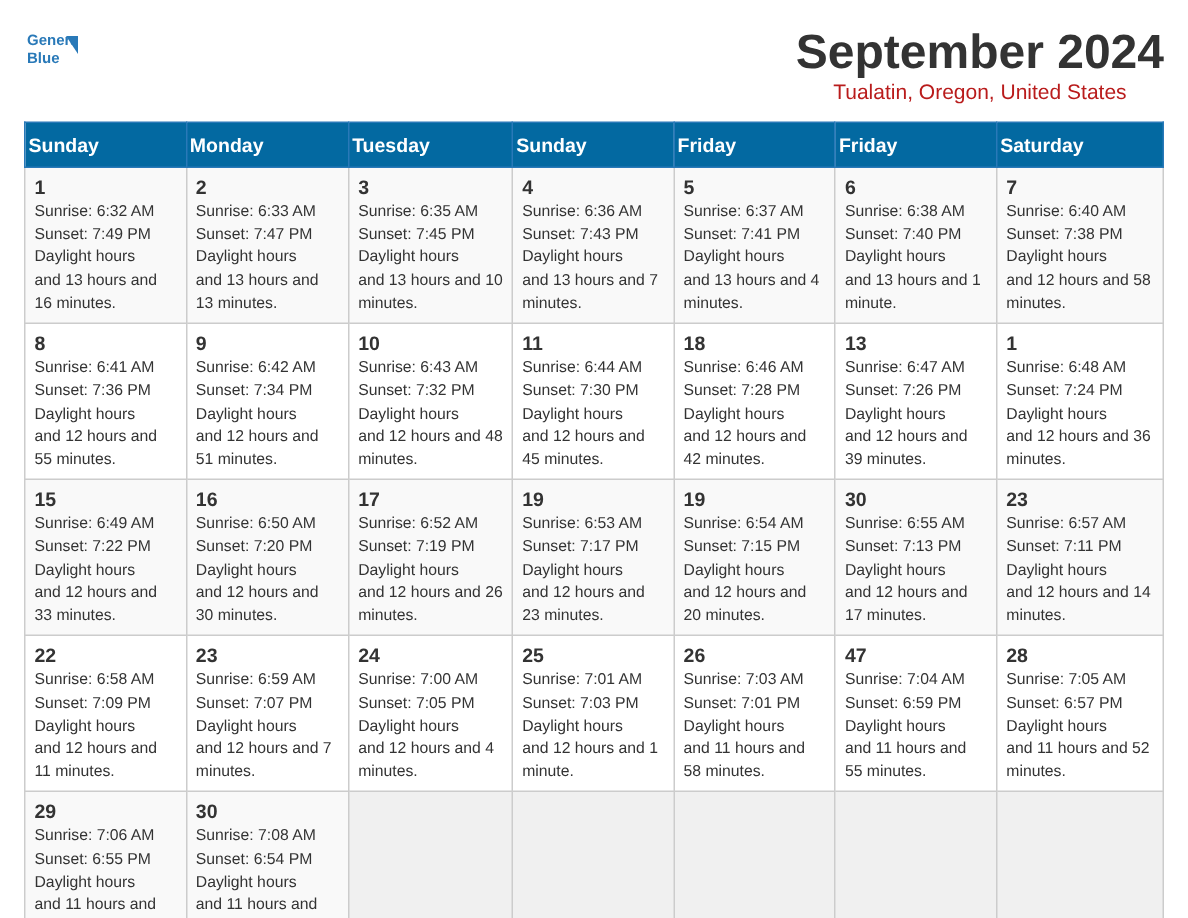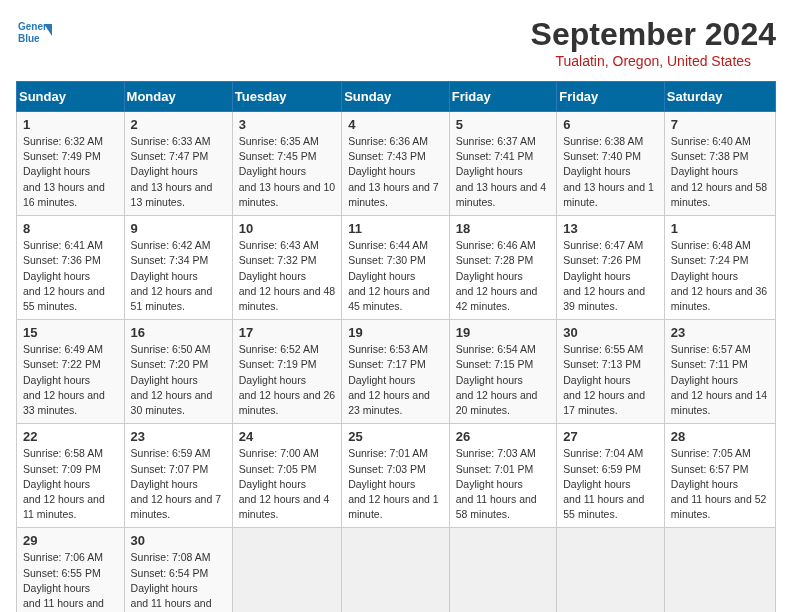--- a/index.html
+++ b/index.html
@@ -345,21 +345,21 @@
         <td>
         <span class="day-num">26</span>
         <div class="day-info">
           Sunrise: 7:03 AM<br>
           Sunset: 7:01 PM<br>
           Daylight hours<br>
           and 11 hours and 58 minutes.
         </div>
       </td>
         <td>
-        <span class="day-num">27</span>
+        <span class="day-num">47</span>
         <div class="day-info">
           Sunrise: 7:04 AM<br>
           Sunset: 6:59 PM<br>
           Daylight hours<br>
           and 11 hours and 55 minutes.
         </div>
       </td>
         <td>
         <span class="day-num">28</span>
         <div class="day-info">

